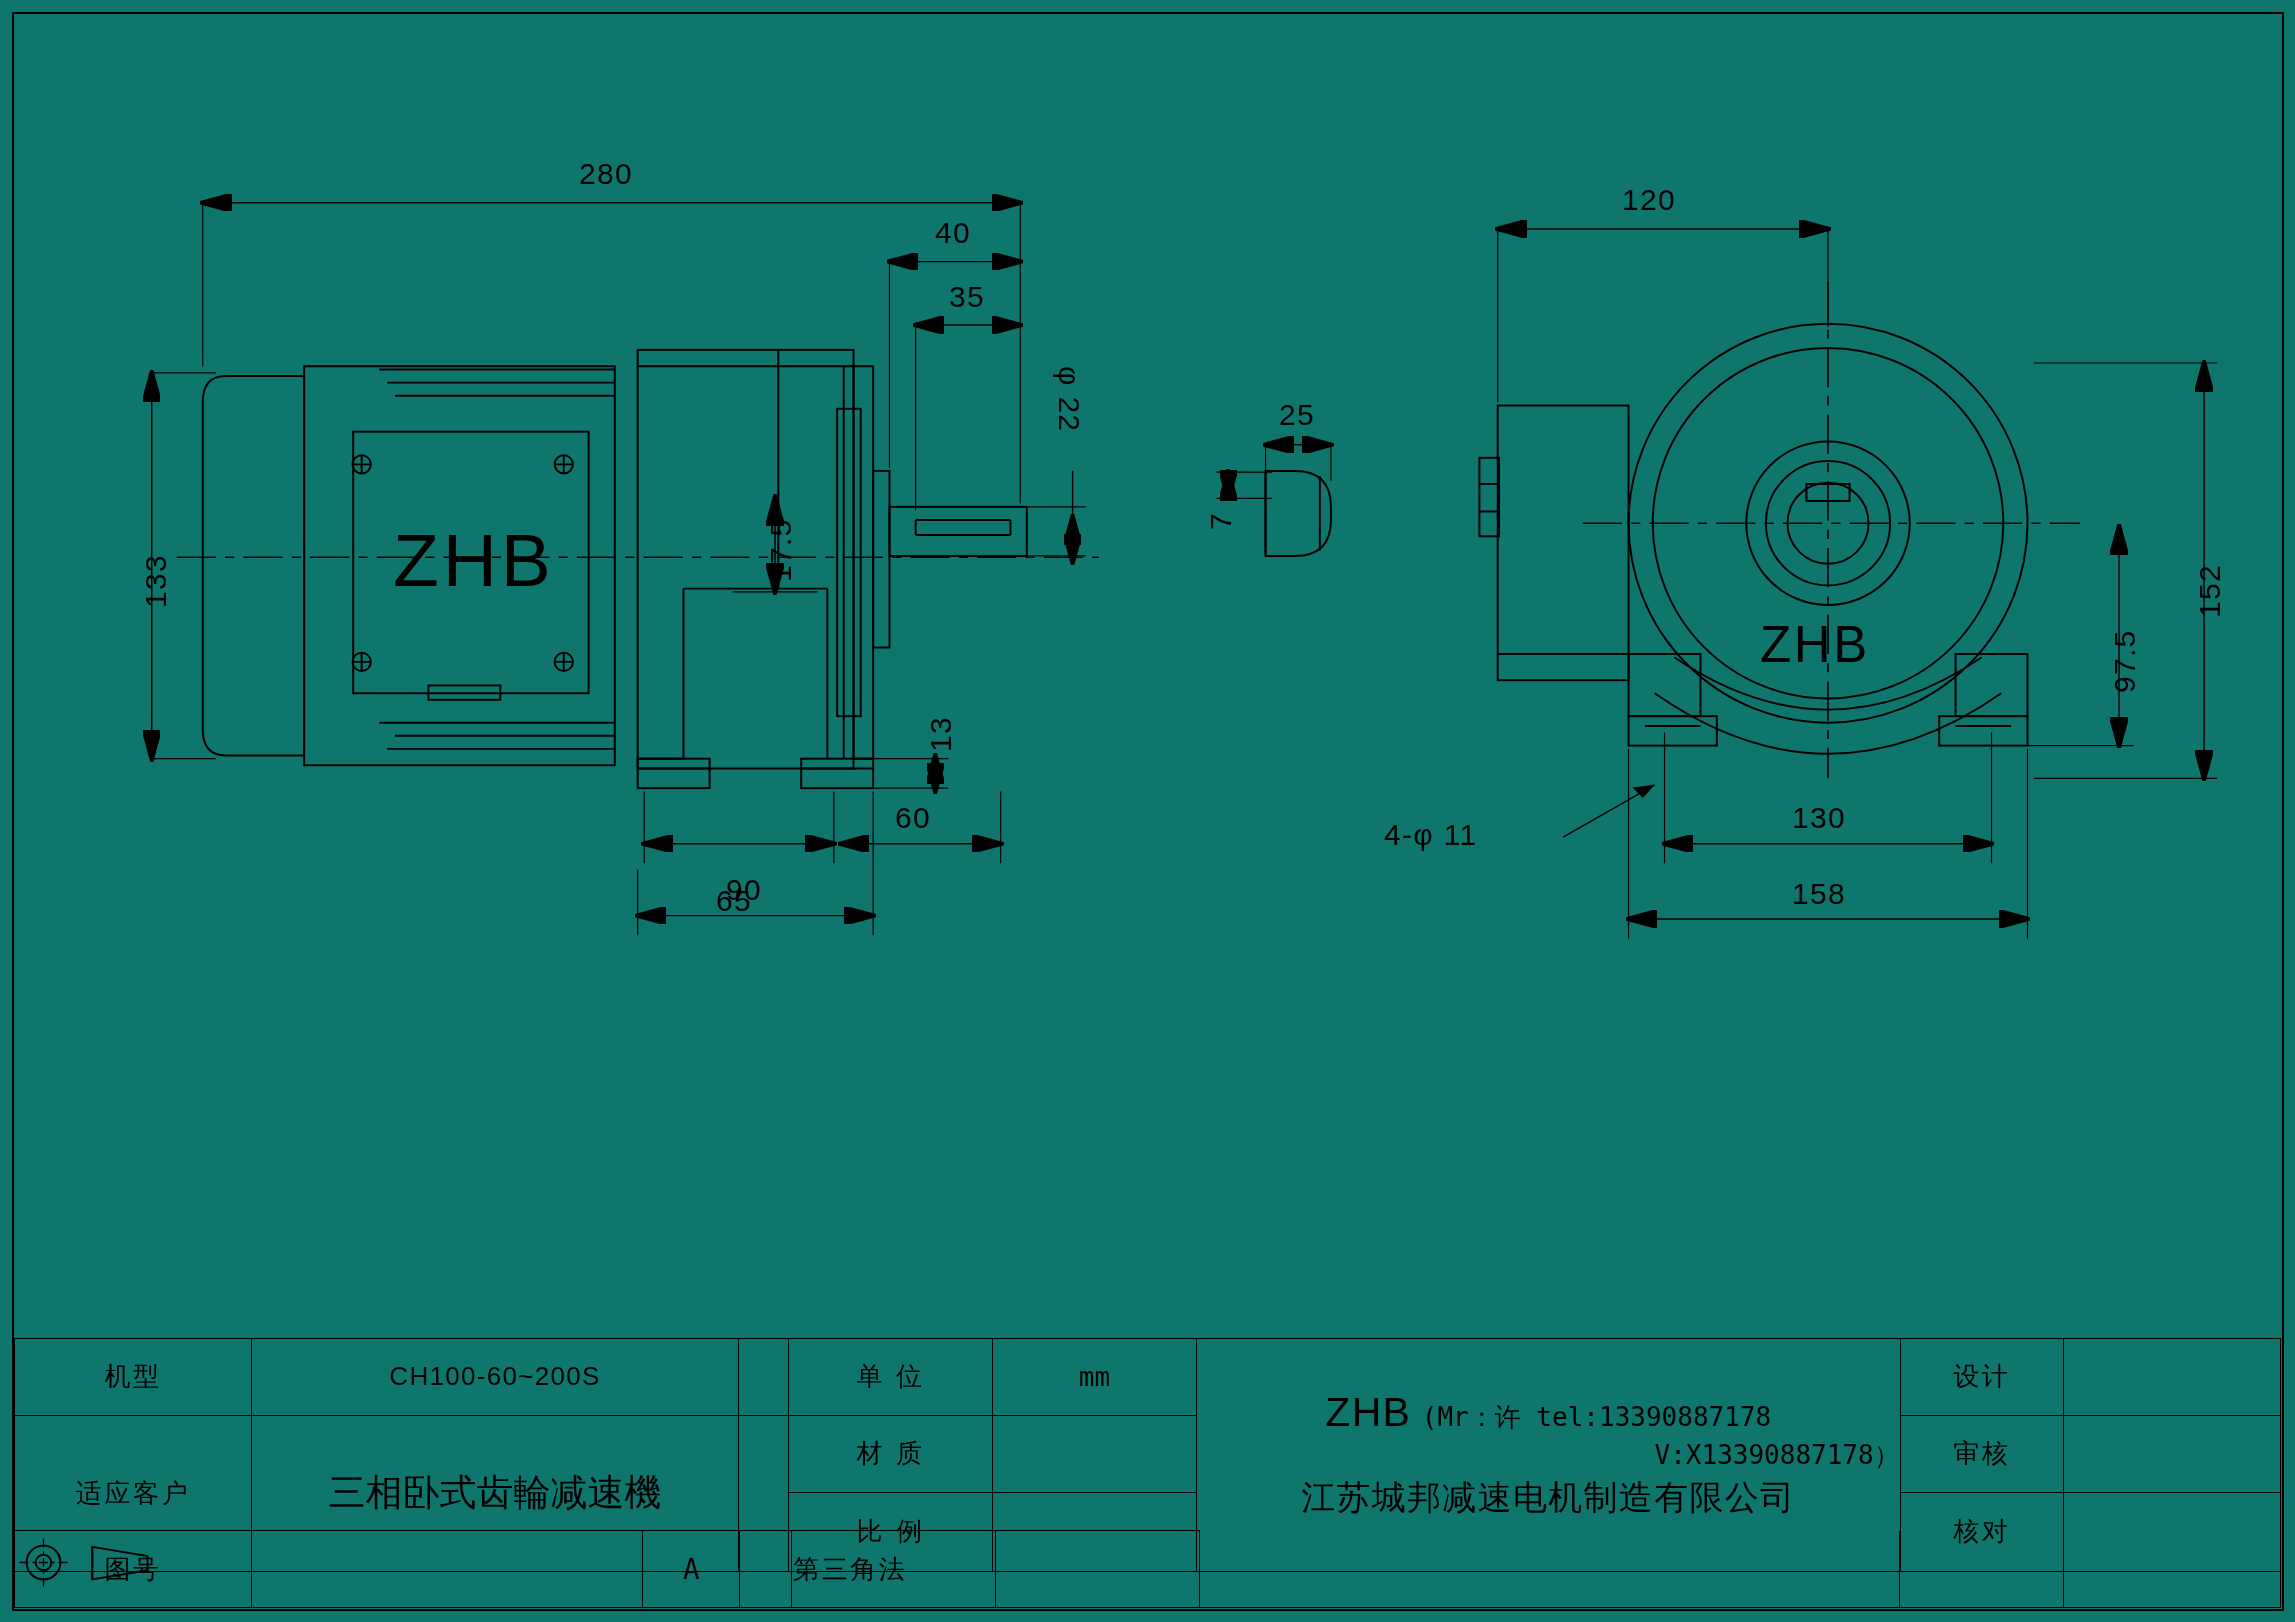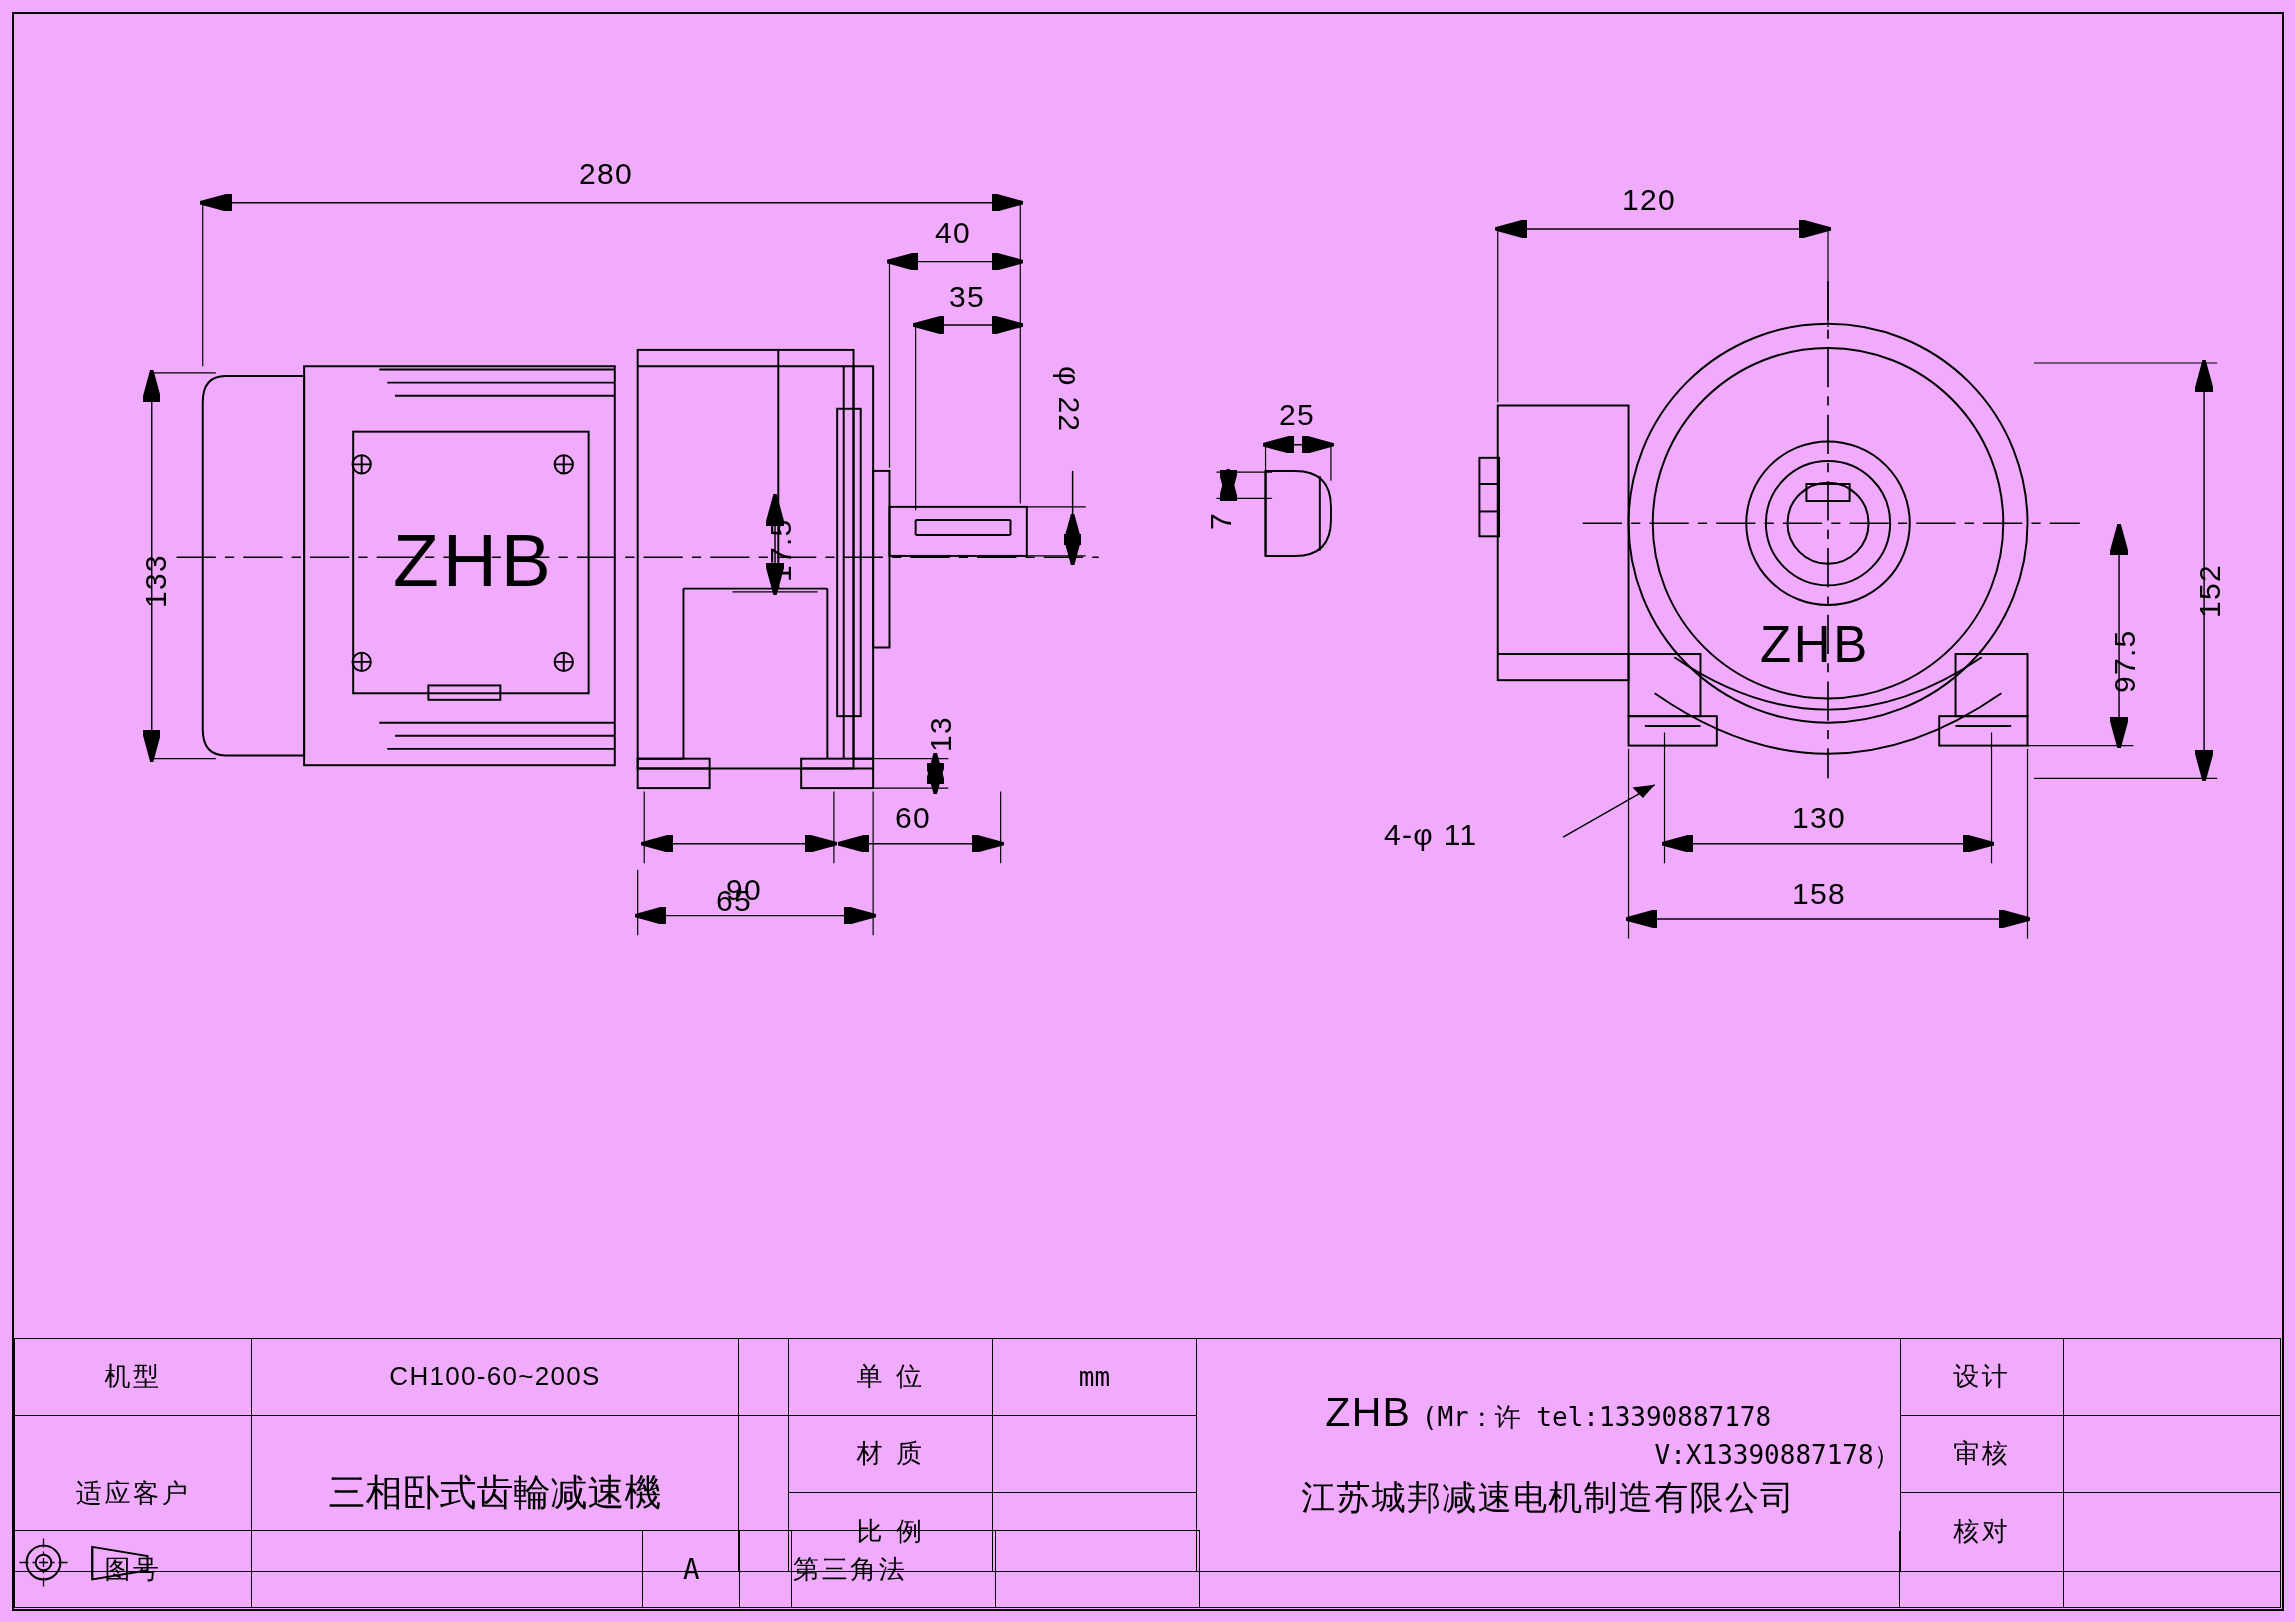--- a/index.html
+++ b/index.html
@@ -1,17 +1,17 @@
 <!DOCTYPE html>
 <html style="font-size:10.5px"><head>
 <meta charset="utf-8">
 <style>
   html,body{margin:0;padding:0;background:#fff;}
   body{font-family:"Liberation Sans",sans-serif;color:#000;}
-  #sheet{position:relative;width:2295px;height:1622px;background:#f0abfc;overflow:hidden;}
+  #sheet{position:relative;width:2295px;height:1622px;background:#0f766e;overflow:hidden;}
   .frame{position:absolute;left:11.8px;top:11.8px;width:2272px;height:1599px;border:2.6px solid #000;box-sizing:border-box;}
   .dim{position:absolute;font-family:"Liberation Sans",sans-serif;font-size:30px;letter-spacing:1.3px;white-space:nowrap;}
   .dim.v{transform-origin:left top;}
   svg{position:absolute;left:0;top:0;}
   
   .tb{position:absolute;left:14.4px;top:1338px;width:2267px;height:234px;}
   .tb table{border-collapse:collapse;width:100%;height:100%;table-layout:fixed;}
   .tb td{border:1.3px solid #000;text-align:center;vertical-align:middle;font-size:26px;padding:0;}
   .cn{font-family:"DejaVu Sans",sans-serif;}
   .mono{font-family:"DejaVu Sans Mono","Liberation Mono",monospace;}

